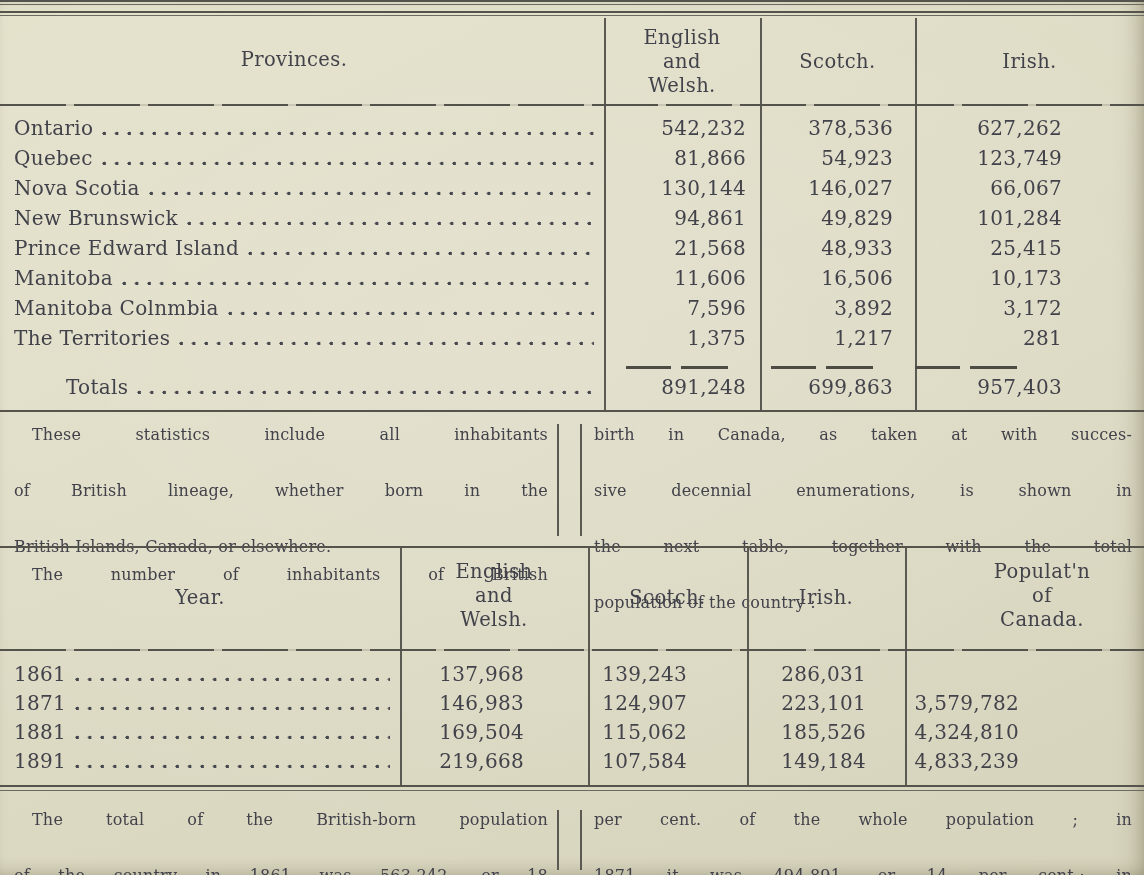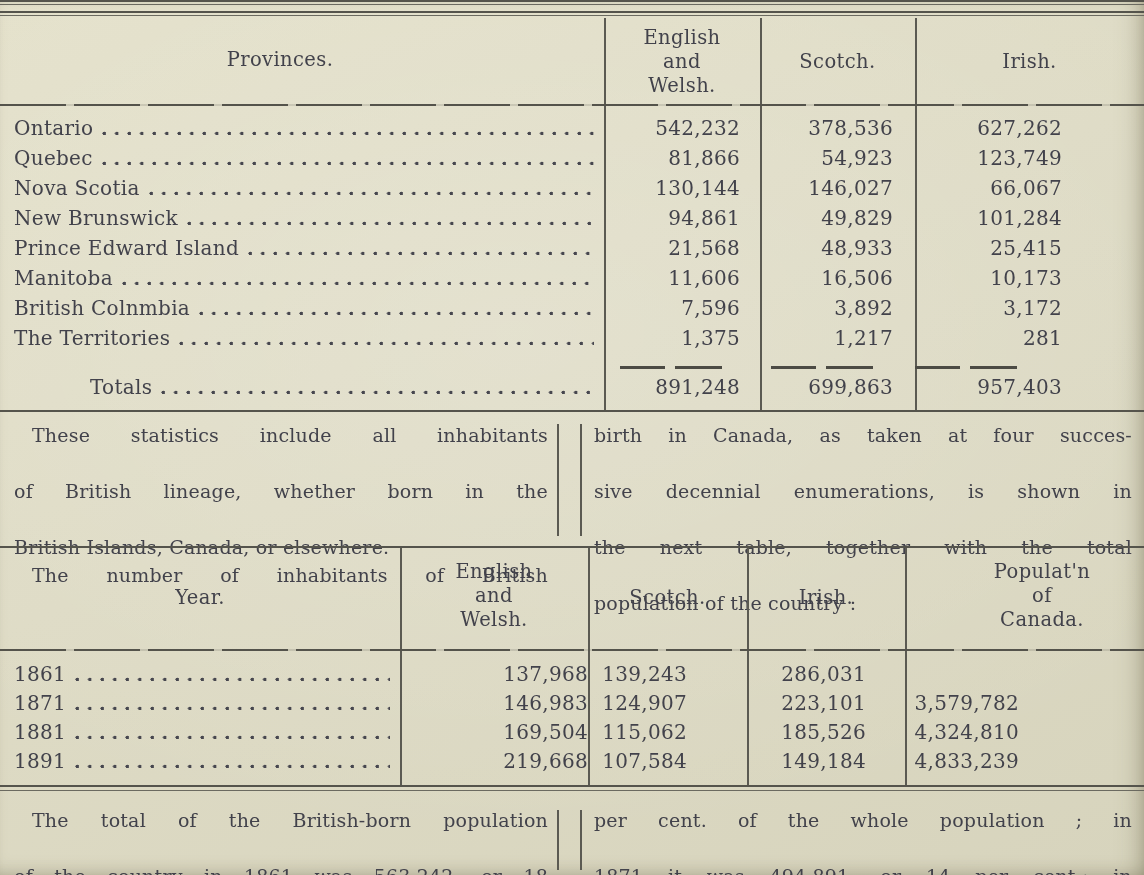--- a/index.html
+++ b/index.html
@@ -29,37 +29,37 @@
   .trow{display:flex;align-items:baseline;font-size:20px;letter-spacing:.3px;}
   .t1 .trow{height:30px;}
   .t2 .trow{height:29px;}
   .rname{display:flex;align-items:baseline;box-sizing:border-box;padding-left:14px;}
   .t1 .rname{flex:0 0 604px;}
   .t2 .rname{flex:0 0 400px;}
   .leader{flex:1;height:5px;margin:0 10px 0 9px;align-self:center;position:relative;top:5px;
           background-image:radial-gradient(circle at 2.2px 2.4px,#47474f 1.6px,rgba(0,0,0,0) 2px);
           background-size:12.5px 5px;background-repeat:repeat-x;}
   .num{box-sizing:border-box;text-align:right;font-variant-numeric:normal;}
-  .t1 .ca{flex:0 0 156px;padding-right:20px;}
+  .t1 .ca{flex:0 0 156px;padding-right:14px;}
   .t1 .cb{flex:0 0 155px;padding-right:22px;}
   .t1 .cc{flex:0 0 229px;padding-right:82px;}
-  .t2 .ca{flex:0 0 188px;}
+  .t2 .ca{flex:0 0 188px;padding-right:64px;}
   .t2 .cb{flex:0 0 159px;padding-right:60px;}
   .t2 .cc{flex:0 0 158px;padding-right:39px;}
   .t2 .cd{flex:0 0 239px;padding-right:125px;}
   .sumrow{display:flex;height:16px;margin-top:3px;}
   .sumrow .num{display:flex;}
   .sumdash{margin-left:auto;width:102px;height:3px;align-self:center;
            background:linear-gradient(90deg,#4c4b44 0 44%,rgba(0,0,0,0) 44% 54%,#4c4b44 54% 100%);}
   .sumrow .ca .sumdash{margin-right:18px;}
   .sumrow .cb .sumdash{margin-right:20px;}
   .sumrow .cc .sumdash{margin-right:78px;}
-  .totals .rname{padding-left:90px;}
+  .totals .rname{padding-left:66px;}
   
-  .txtcol{position:absolute;font-size:19px;line-height:28px;letter-spacing:.2px;text-align:justify;}
+  .txtcol{position:absolute;font-size:16px;line-height:28px;letter-spacing:.2px;text-align:justify;}
   .jline{display:block;}
   .jline::after{content:"";display:inline-block;width:100%;height:0;}
   .plain{display:block;text-align:left;}
   .indent{padding-left:18px;}
 </style>
 </head>
 <body>
 
 <div class="page">
 
@@ -67,21 +67,21 @@
   <div class="hrule light" style="top:4px;height:1px"></div>
   <div class="hrule" style="top:11px;height:2px"></div>
   <div class="hrule light" style="top:15px;height:1px"></div>
 
   <div class="t1">
 
     <div class="vsep" style="left:604px;top:18px;height:392px"></div>
     <div class="vsep" style="left:760px;top:18px;height:392px"></div>
     <div class="vsep" style="left:915px;top:18px;height:392px"></div>
 
-    <div class="thead" style="left:0;width:560px;top:48px">Provinces.</div>
+    <div class="thead" style="left:14px;width:560px;top:48px">Provinces.</div>
     <div class="thead" style="left:604px;width:156px;top:26px">English
 and
 Welsh.</div>
     <div class="thead" style="left:760px;width:155px;top:50px">Scotch.</div>
     <div class="thead" style="left:915px;width:229px;top:50px">Irish.</div>
 
     <div class="hrule dashed" style="top:104px;height:2px"></div>
 
     <div class="rows" style="top:116px">
       <div class="trow">
@@ -133,21 +133,21 @@
         <div class="rname">
             <span>Manitoba</span>
             <span class="leader"></span>
           </div>
         <div class="num ca">11,606</div>
         <div class="num cb">16,506</div>
         <div class="num cc">10,173</div>
       </div>
       <div class="trow">
         <div class="rname">
-            <span>British Colnmbia</span>
+            <span>Manitoba Colnmbia</span>
             <span class="leader"></span>
           </div>
         <div class="num ca">7,596</div>
         <div class="num cb">3,892</div>
         <div class="num cc">3,172</div>
       </div>
       <div class="trow">
         <div class="rname">
             <span>The Territories</span>
             <span class="leader"></span>
@@ -186,21 +186,21 @@
 
   <div class="txtcol" style="left:14px;top:421px;width:534px">
     <span class="jline indent">These statistics include all inhabitants</span>
     <span class="jline">of British lineage, whether born in the</span>
     <span class="plain">British Islands, Canada, or elsewhere.</span>
     <span class="jline indent">The number of inhabitants of British</span>
   </div>
   <div class="vsep" style="left:557px;top:424px;height:112px"></div>
   <div class="vsep" style="left:580px;top:424px;height:112px"></div>
   <div class="txtcol" style="left:594px;top:421px;width:538px">
-    <span class="jline">birth in Canada, as taken at four succes-</span>
+    <span class="jline">birth in Canada, as taken at with succes-</span>
     <span class="jline">sive decennial enumerations, is shown in</span>
     <span class="jline">the next table, together with the total</span>
     <span class="plain">population of the country :</span>
   </div>
 
   <div class="hrule" style="top:546px;height:2px"></div>
 
   <div class="t2">
     <div class="vsep" style="left:400px;top:548px;height:238px"></div>
     <div class="vsep" style="left:588px;top:548px;height:238px"></div>

